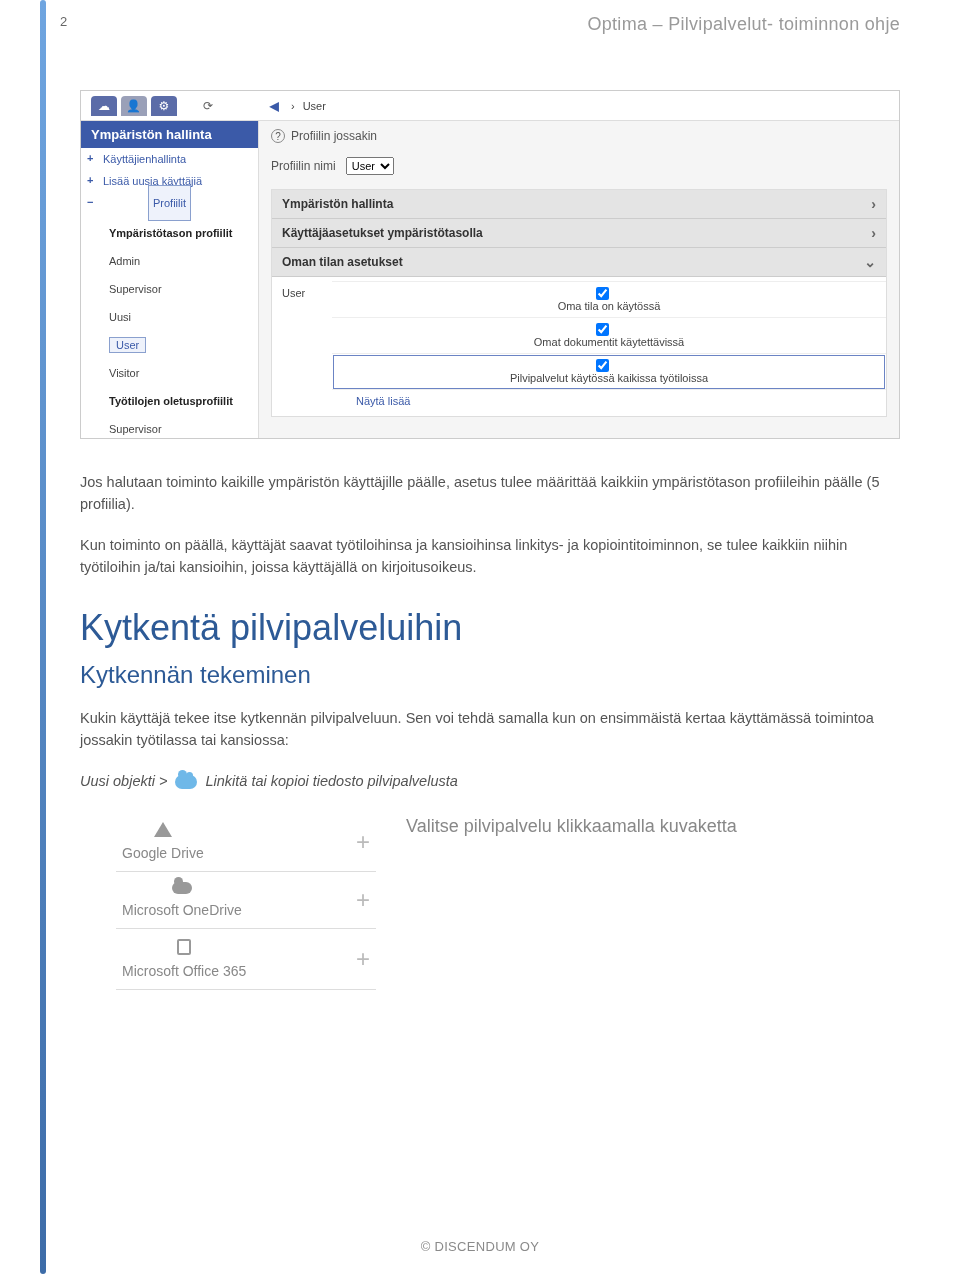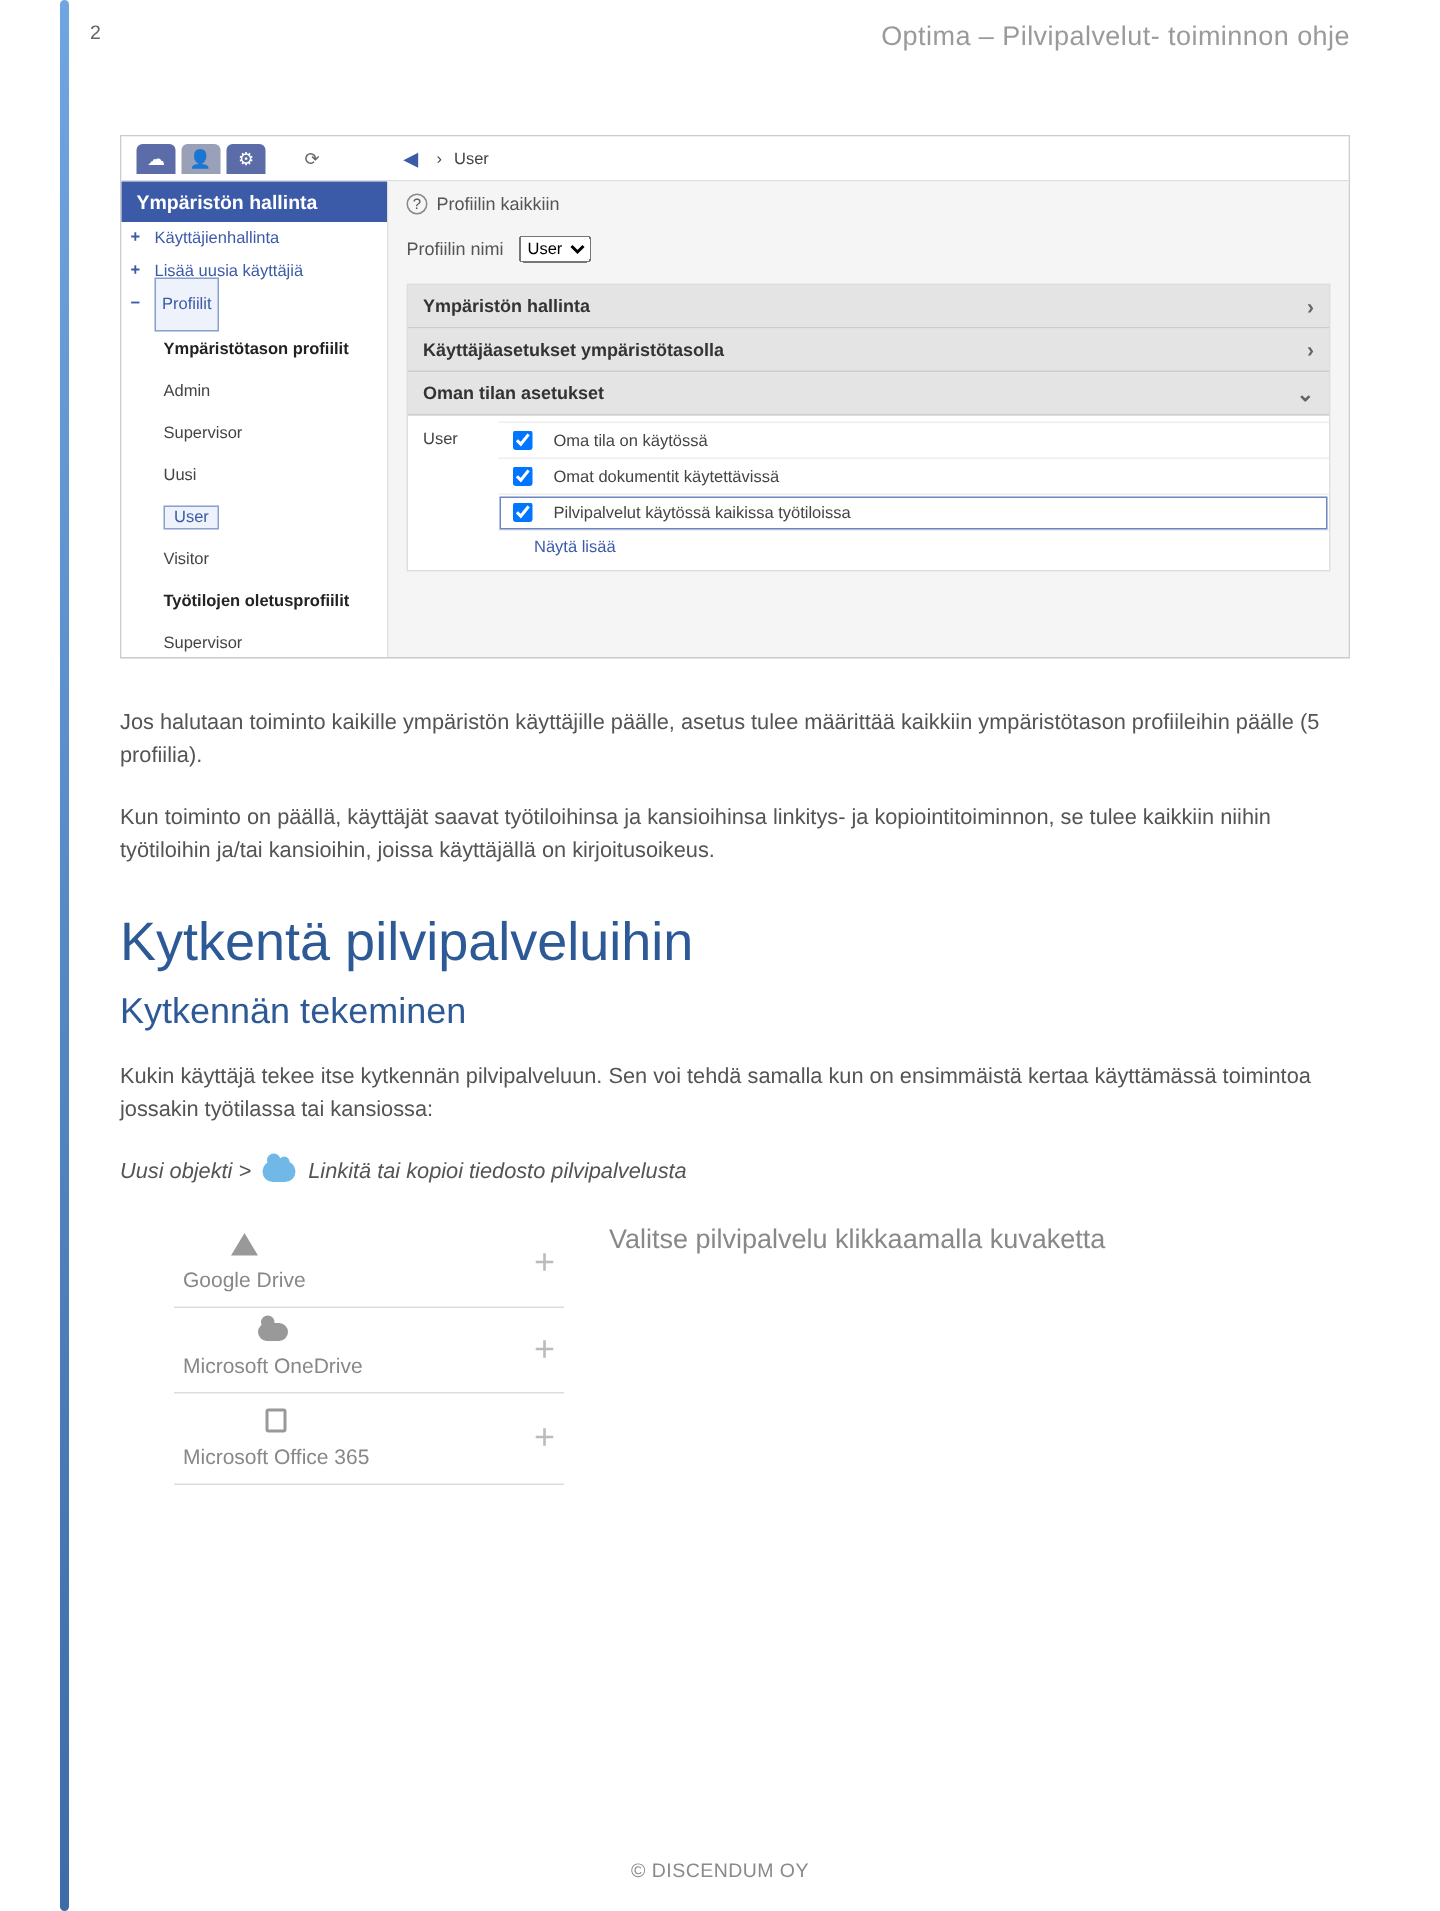--- a/index.html
+++ b/index.html
@@ -100,20 +100,21 @@
     position:absolute;
     left:6px; top:4px;
     color:#3b5aa8;
     font-weight:bold;
   }
   .ui-side-item.boxed span.label{
     border:1px solid #8aa0ce;
     padding:11px 4px;
     background:#eef2fb;
     color:#3b5aa8;
+    margin-left:45px;
   }
   .ui-side-sub {
     padding:3px 10px 3px 28px;
     font-size:11px;
     color:#444;
     margin-top:10px;
   }
   .ui-side-sub.bold { font-weight:600; color:#222;}
   .ui-side-sub.boxed span {
     border:1px solid #8aa0ce;
@@ -155,21 +156,21 @@
     cursor:pointer;
   }
   .ui-acc-head .arrow { color:#666; font-size:14px; }
   .ui-acc-body { padding:4px 0; }
   .ui-acc-body .ui-acc-userlabel{
     float:left; width:60px; padding:6px 10px; color:#444; font-size:11px;
   }
   .ui-acc-table { margin-left:60px; border-top:1px solid #eee;}
   .ui-row {
     display:flex; align-items:center; padding:5px 10px;
-    border-bottom:1px solid #eee; font-size:11px; color:#444;
+    border-bottom:1px solid #eee; font-size:11px; color:#444;flex-direction:column;
   }
   .ui-row input[type=checkbox]{ margin-right:14px; }
   .ui-row.boxed { outline:1px solid #6b84c4; outline-offset:-2px;}
   .ui-link { color:#3b5aa8; padding:5px 10px 5px 84px; font-size:11px; cursor:pointer;}
   
   .para {
     font-size: 14.5px;
     color: #545454;
     line-height: 1.55;
     margin-bottom: 18px;
@@ -298,21 +299,21 @@
         <div class="ui-side-sub boxed"><span>User</span></div>
         <div class="ui-side-sub"><span>Visitor</span></div>
 
         <div class="ui-side-sub bold">Työtilojen oletusprofiilit</div>
         <div class="ui-side-sub"><span>Supervisor</span></div>
       </div>
 
       <div class="ui-main">
         <div class="ui-help-row">
           <span class="q">?</span>
-          <span>Profiilin kaikkiin</span>
+          <span>Profiilin jossakin</span>
         </div>
         <div class="ui-name-row">
           <span>Profiilin nimi</span>
           <select>
             <option>User</option>
           </select>
         </div>
 
         <div class="ui-accordion">
           <div class="ui-acc-head">

